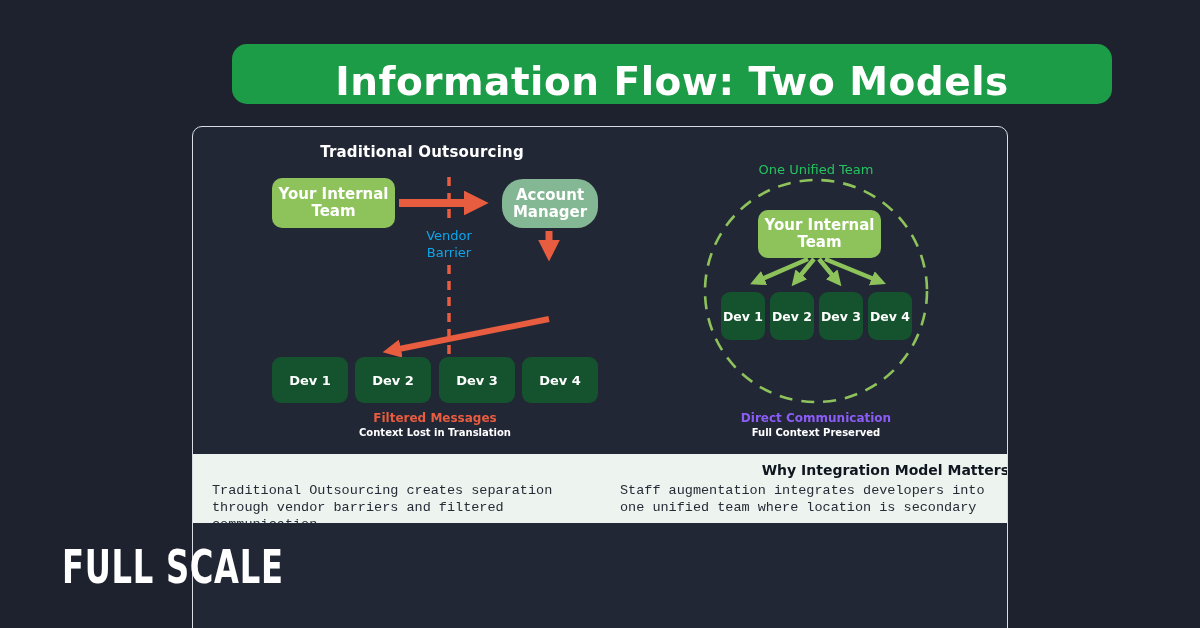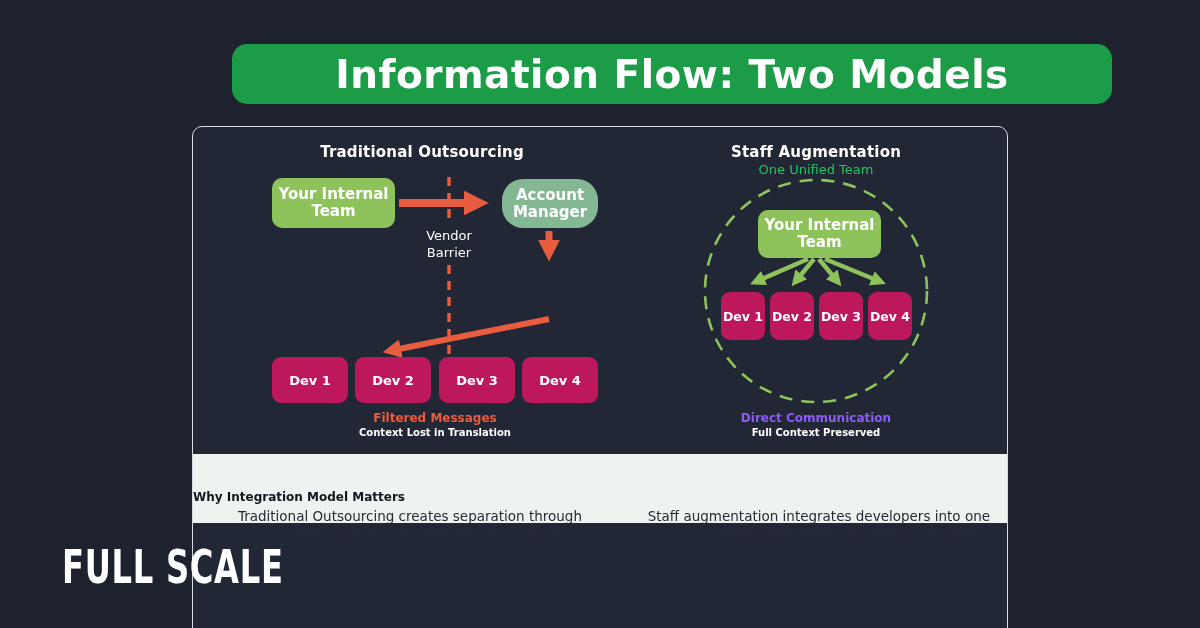--- a/index.html
+++ b/index.html
@@ -9,21 +9,21 @@
     font-family: "DejaVu Sans", "Liberation Sans", sans-serif;
     position: relative;
     overflow: hidden;
   }
   .canvas { position: absolute; inset: 0; width: 1200px; height: 628px; }
 
   
   .title-banner {
     position: absolute; left: 232px; top: 44px; width: 880px; height: 60px;
     background: #1C9C47; border-radius: 15px;
-    display: flex; align-items: center; justify-content: center;
+    display: flex; align-items: flex-end; justify-content: center;
   }
   .title-banner span {
     color: #ffffff; font-size: 39px; font-weight: bold; letter-spacing: 0.5px;
     white-space: nowrap;
   }
 
   
   .panel {
     position: absolute; left: 192px; top: 126px; width: 816px; height: 508px;
     background: #222735;
@@ -43,50 +43,49 @@
   }
 
   .box {
     position: absolute; border-radius: 10px;
     display: flex; align-items: center; justify-content: center; text-align: center;
     color: #ffffff; font-weight: bold; font-size: 15px; line-height: 17px;
     padding: 2px 6px;
   }
   .light-green { background: #8EC35C; }
   .sage { background: #84B793; }
-  .dev { background: #be185d; border-radius: 9px; font-size: 13px; padding: 0; }
+  .dev { background: #14532d; border-radius: 9px; font-size: 13px; padding: 0; }
 
   .barrier-label {
     position: absolute; left: 216px; top: 100px; width: 80px;
-    text-align: center; color: #ffffff; font-size: 13px; line-height: 17px;
+    text-align: center; color: #0ea5e9; font-size: 13px; line-height: 17px;
   }
 
   .caption { position: absolute; width: 400px; text-align: center; }
   .caption .accent { display: block; font-size: 12px; font-weight: bold; }
   .caption .main { display: block; font-size: 10px; font-weight: bold; color: #ffffff; margin-top: 2px; }
   .caption-left { left: 42px; top: 284px; }
   .caption-left .accent { color: #E85C3F; }
   .caption-right { left: 423px; top: 284px; }
   .caption-right .accent { color: #8b5cf6; }
 
   svg.arrows { position: absolute; left: 0; top: 0; width: 816px; height: 327px; pointer-events: none; }
 
   
   .footer {
     position: absolute; left: 0; top: 327px; width: 816px; height: 69px;
     background: #EDF4F0; color: #1A212C;
   }
   .footer-heading {
-    text-align: left; font-size: 12px; font-weight: bold; color: #10161F;
+    text-align: right; font-size: 14px; font-weight: bold; color: #10161F;
     padding-top: 8px;
-    margin-top: 28px;
   }
   .footer-cols { display: flex; margin-top: 4px; }
   .footer-col {
-    width: 50%; text-align: right; font-size: 13.5px; line-height: 17px; color: #252B35;
+    width: 50%; text-align: left; font-size: 13.5px; line-height: 17px; color: #252B35; font-family: Liberation Mono, monospace;
   }
   .footer-col p { width: 370px; margin: 0 auto; }
 
   
   .logo {
     position: absolute; left: 62px; top: 540px;
     color: #ffffff; font-weight: bold; font-size: 46px;
     font-family: "DejaVu Sans", "Liberation Sans", sans-serif;
     transform: scaleX(0.70) scaleY(1.0); transform-origin: left center;
     letter-spacing: 1px; white-space: nowrap;
@@ -141,21 +140,20 @@
       <div class="box dev" style="left:79px;  top:230px; width:76px; height:46px;">Dev 1</div>
       <div class="box dev" style="left:162px; top:230px; width:76px; height:46px;">Dev 2</div>
       <div class="box dev" style="left:246px; top:230px; width:76px; height:46px;">Dev 3</div>
       <div class="box dev" style="left:329px; top:230px; width:76px; height:46px;">Dev 4</div>
 
       <div class="caption caption-left">
         <span class="accent">Filtered Messages</span>
         <span class="main">Context Lost in Translation</span>
       </div>
 
-      <div class="col-heading" style="left:423px;">Staff Augmentation</div>
       <div class="col-subheading" style="left:423px;">One Unified Team</div>
 
       <div class="box light-green" style="left:565px; top:83px; width:123px; height:48px;">Your Internal Team</div>
 
       <div class="box dev" style="left:528px; top:165px; width:44px; height:48px; font-size:12.5px;">Dev 1</div>
       <div class="box dev" style="left:577px; top:165px; width:44px; height:48px; font-size:12.5px;">Dev 2</div>
       <div class="box dev" style="left:626px; top:165px; width:44px; height:48px; font-size:12.5px;">Dev 3</div>
       <div class="box dev" style="left:675px; top:165px; width:44px; height:48px; font-size:12.5px;">Dev 4</div>
 
       <div class="caption caption-right">

